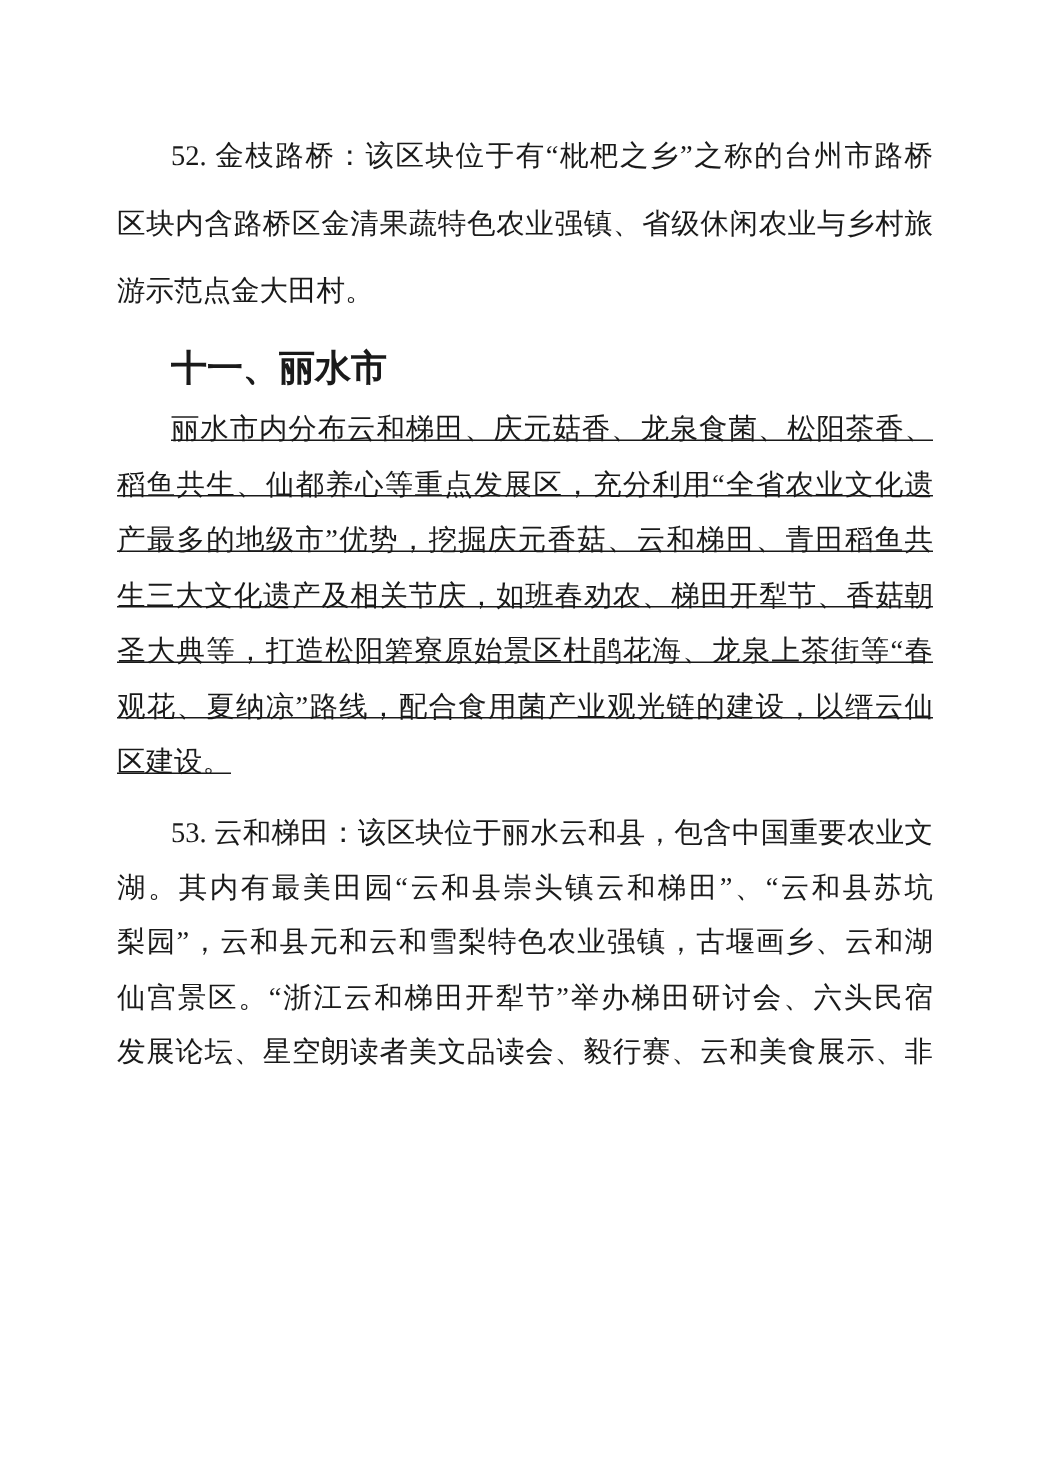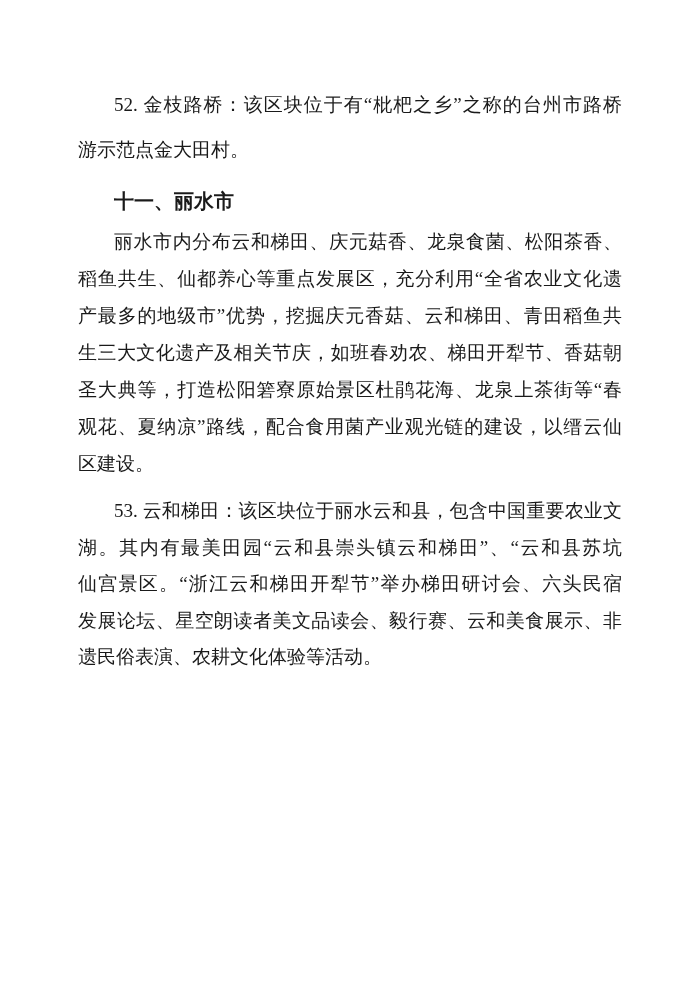--- a/index.html
+++ b/index.html
@@ -18,38 +18,38 @@
   }
   .content {
     position: absolute;
     left: 78px;
     top: 82px;
     width: 544px;
     font-size: 19px;
   }
   .para { margin: 0; }
   .para-52 { line-height: 45px; }
-  .para-lishui { line-height: 37px; }
+  .para-lishui { line-height: 37px; text-decoration: underline; }
   .para-53 { line-height: 36.5px; }
   .line {
     text-align: justify;
     text-align-last: justify;
     overflow: hidden;
   }
   .line.last {
     text-align: left;
     text-align-last: left;
   }
   .line.indent {
     text-indent: 36px;
   }
   .section-heading {
     margin: 7px 0 0 0;
     line-height: 44px;
-    font-size: 20px;
+    font-size: 24px;
     font-weight: bold;
     text-indent: 36px;
   }
   .para-lishui { margin-top: 0; }
   .para-53 { margin-top: 11px; }
   .footer {
     position: absolute;
     left: 0;
     top: 938px;
     width: 700px;
@@ -60,38 +60,40 @@
   }
 </style>
 </head>
 <body>
 
 <div class="page">
   <div class="content">
 
     <div class="para para-52">
       <div class="line indent">52. 金枝路桥：该区块位于有“枇杷之乡”之称的台州市路桥</div>
+      <div class="line">区块内含路桥区金清果蔬特色农业强镇、省级休闲农业与乡村旅</div>
       <div class="line last">游示范点金大田村。</div>
     </div>
 
     <div class="section-heading">十一、丽水市</div>
 
     <div class="para para-lishui">
       <div class="line indent">丽水市内分布云和梯田、庆元菇香、龙泉食菌、松阳茶香、</div>
       <div class="line">稻鱼共生、仙都养心等重点发展区，充分利用“全省农业文化遗</div>
       <div class="line">产最多的地级市”优势，挖掘庆元香菇、云和梯田、青田稻鱼共</div>
       <div class="line">生三大文化遗产及相关节庆，如班春劝农、梯田开犁节、香菇朝</div>
       <div class="line">圣大典等，打造松阳箬寮原始景区杜鹃花海、龙泉上茶街等“春</div>
       <div class="line">观花、夏纳凉”路线，配合食用菌产业观光链的建设，以缙云仙</div>
       <div class="line last">区建设。</div>
     </div>
 
     <div class="para para-53">
       <div class="line indent">53. 云和梯田：该区块位于丽水云和县，包含中国重要农业文</div>
       <div class="line">湖。其内有最美田园“云和县崇头镇云和梯田”、“云和县苏坑</div>
+      <div class="line">梨园”，云和县元和云和雪梨特色农业强镇，古堰画乡、云和湖</div>
       <div class="line">仙宫景区。“浙江云和梯田开犁节”举办梯田研讨会、六头民宿</div>
       <div class="line">发展论坛、星空朗读者美文品读会、毅行赛、云和美食展示、非</div>
       <div class="line last">遗民俗表演、农耕文化体验等活动。</div>
     </div>
 
   </div>
 
   <div class="footer">49</div>
 </div>
 

